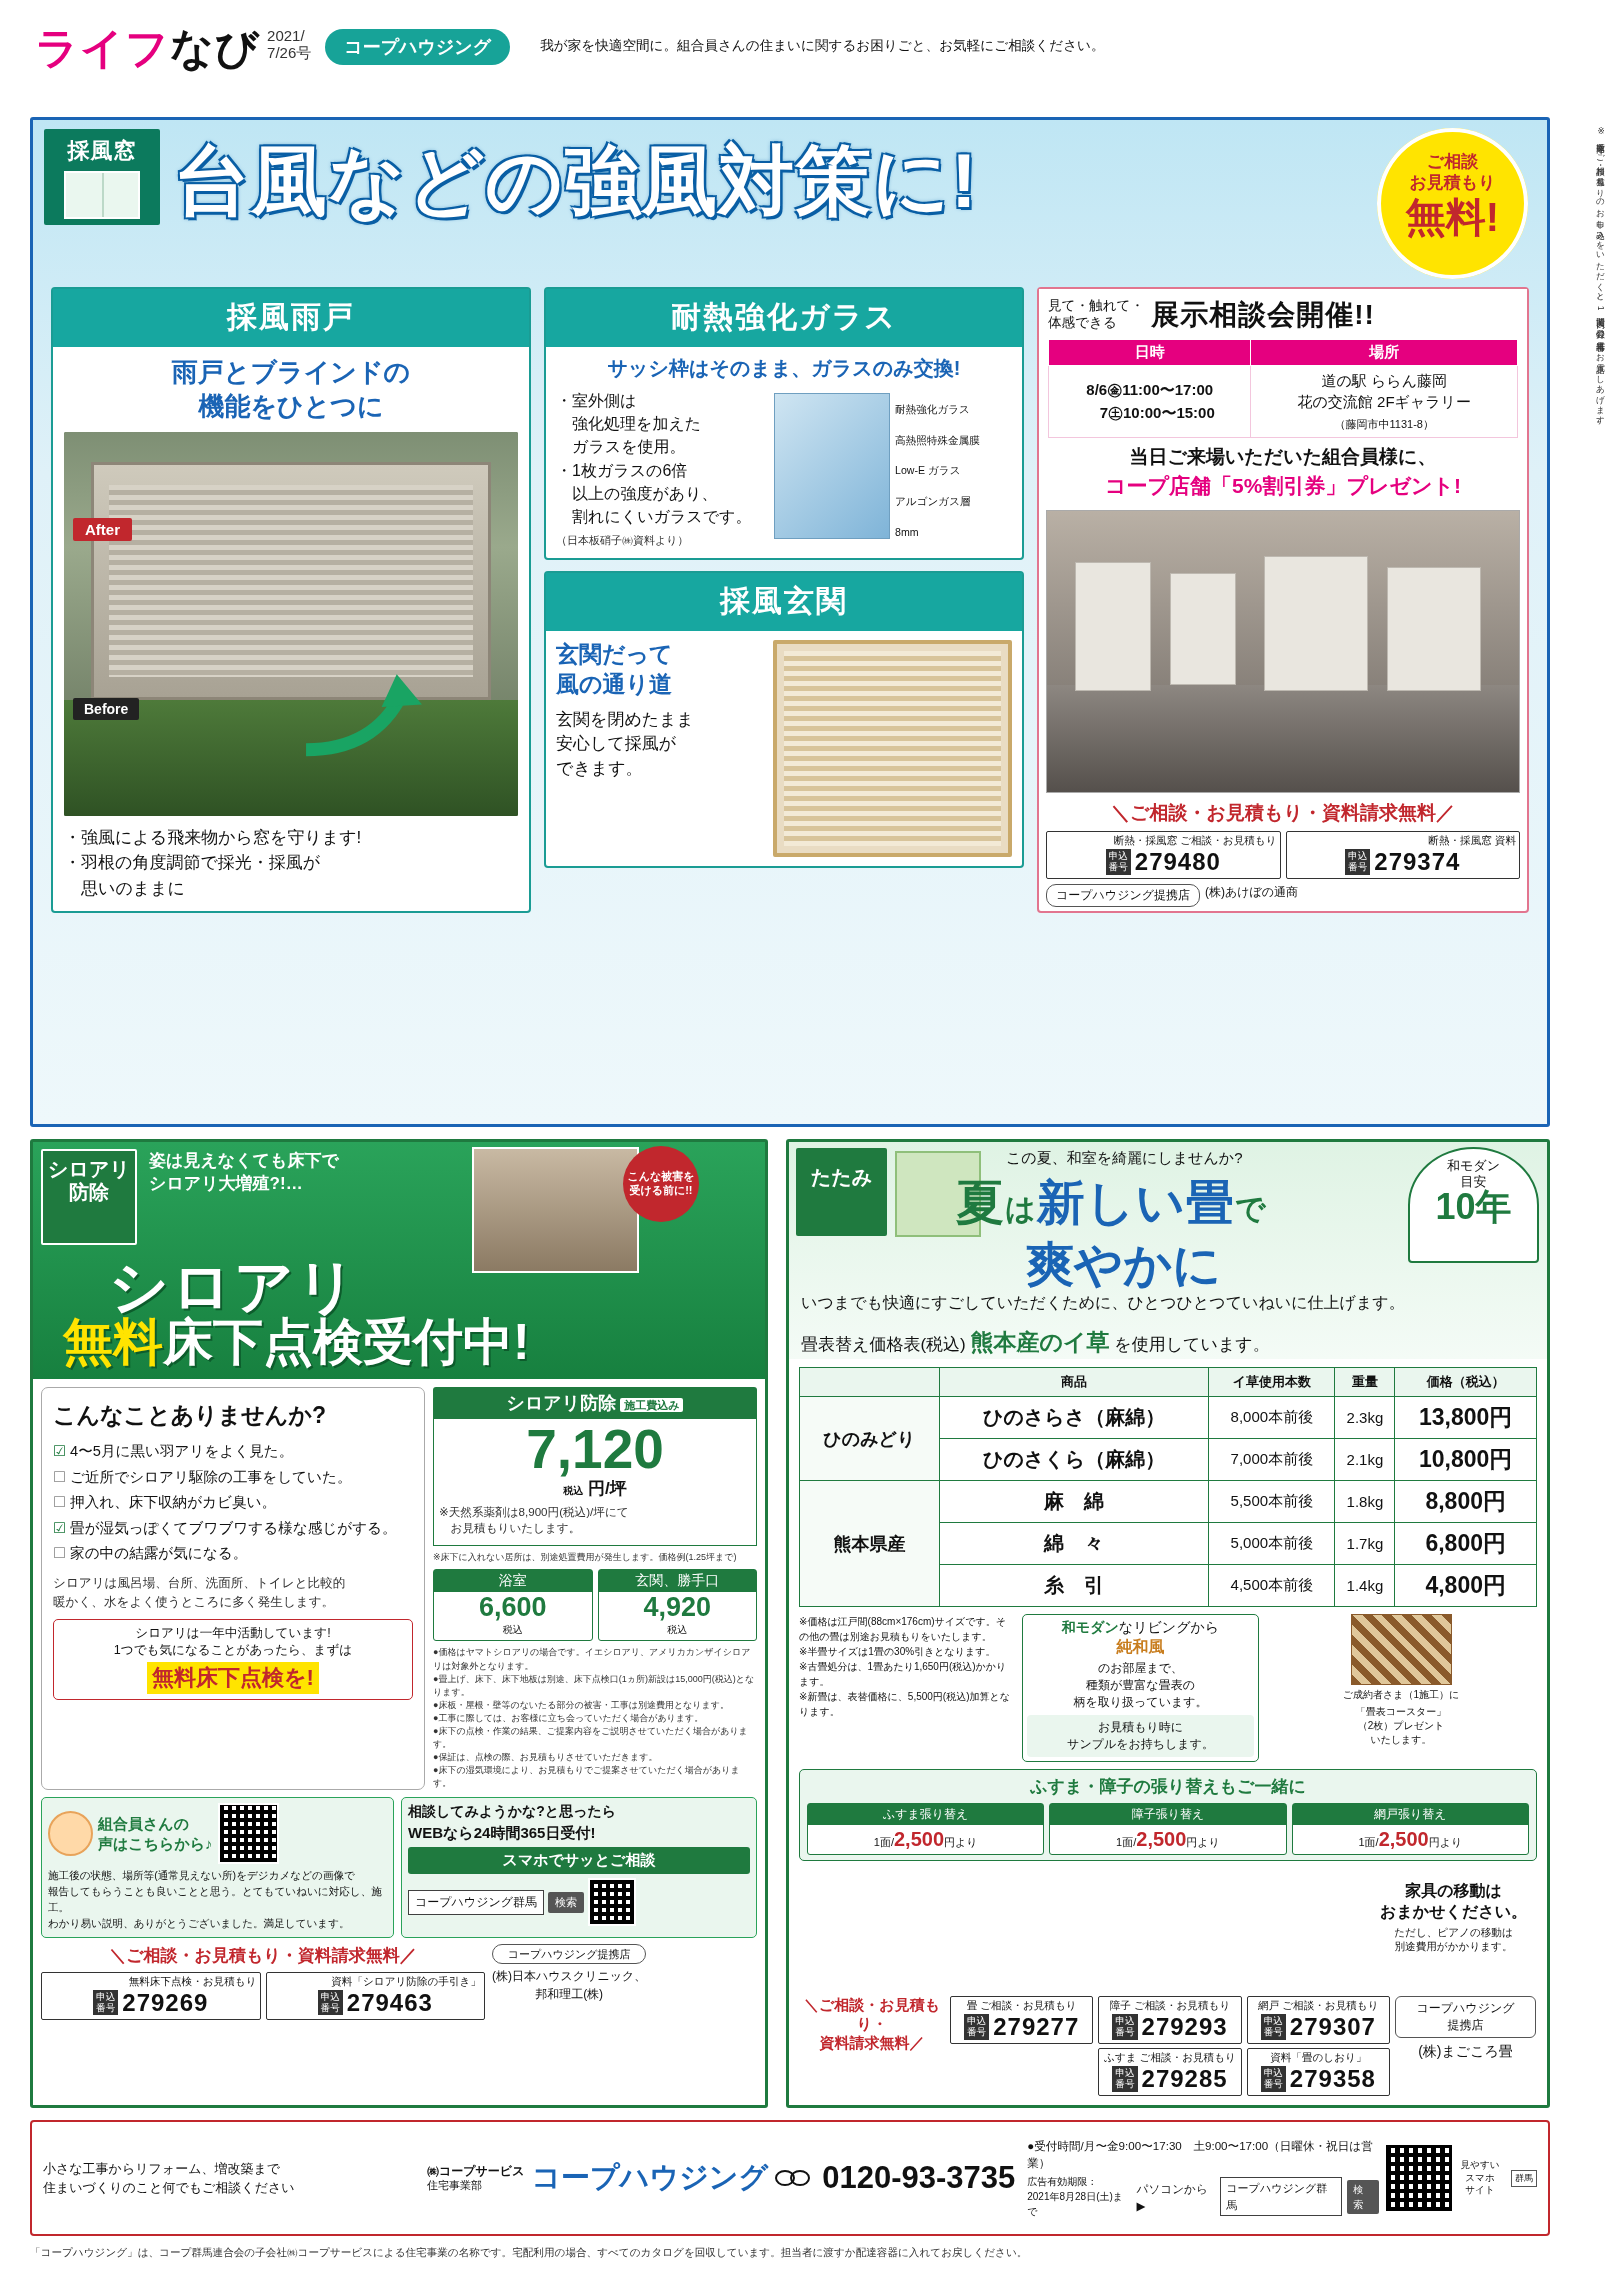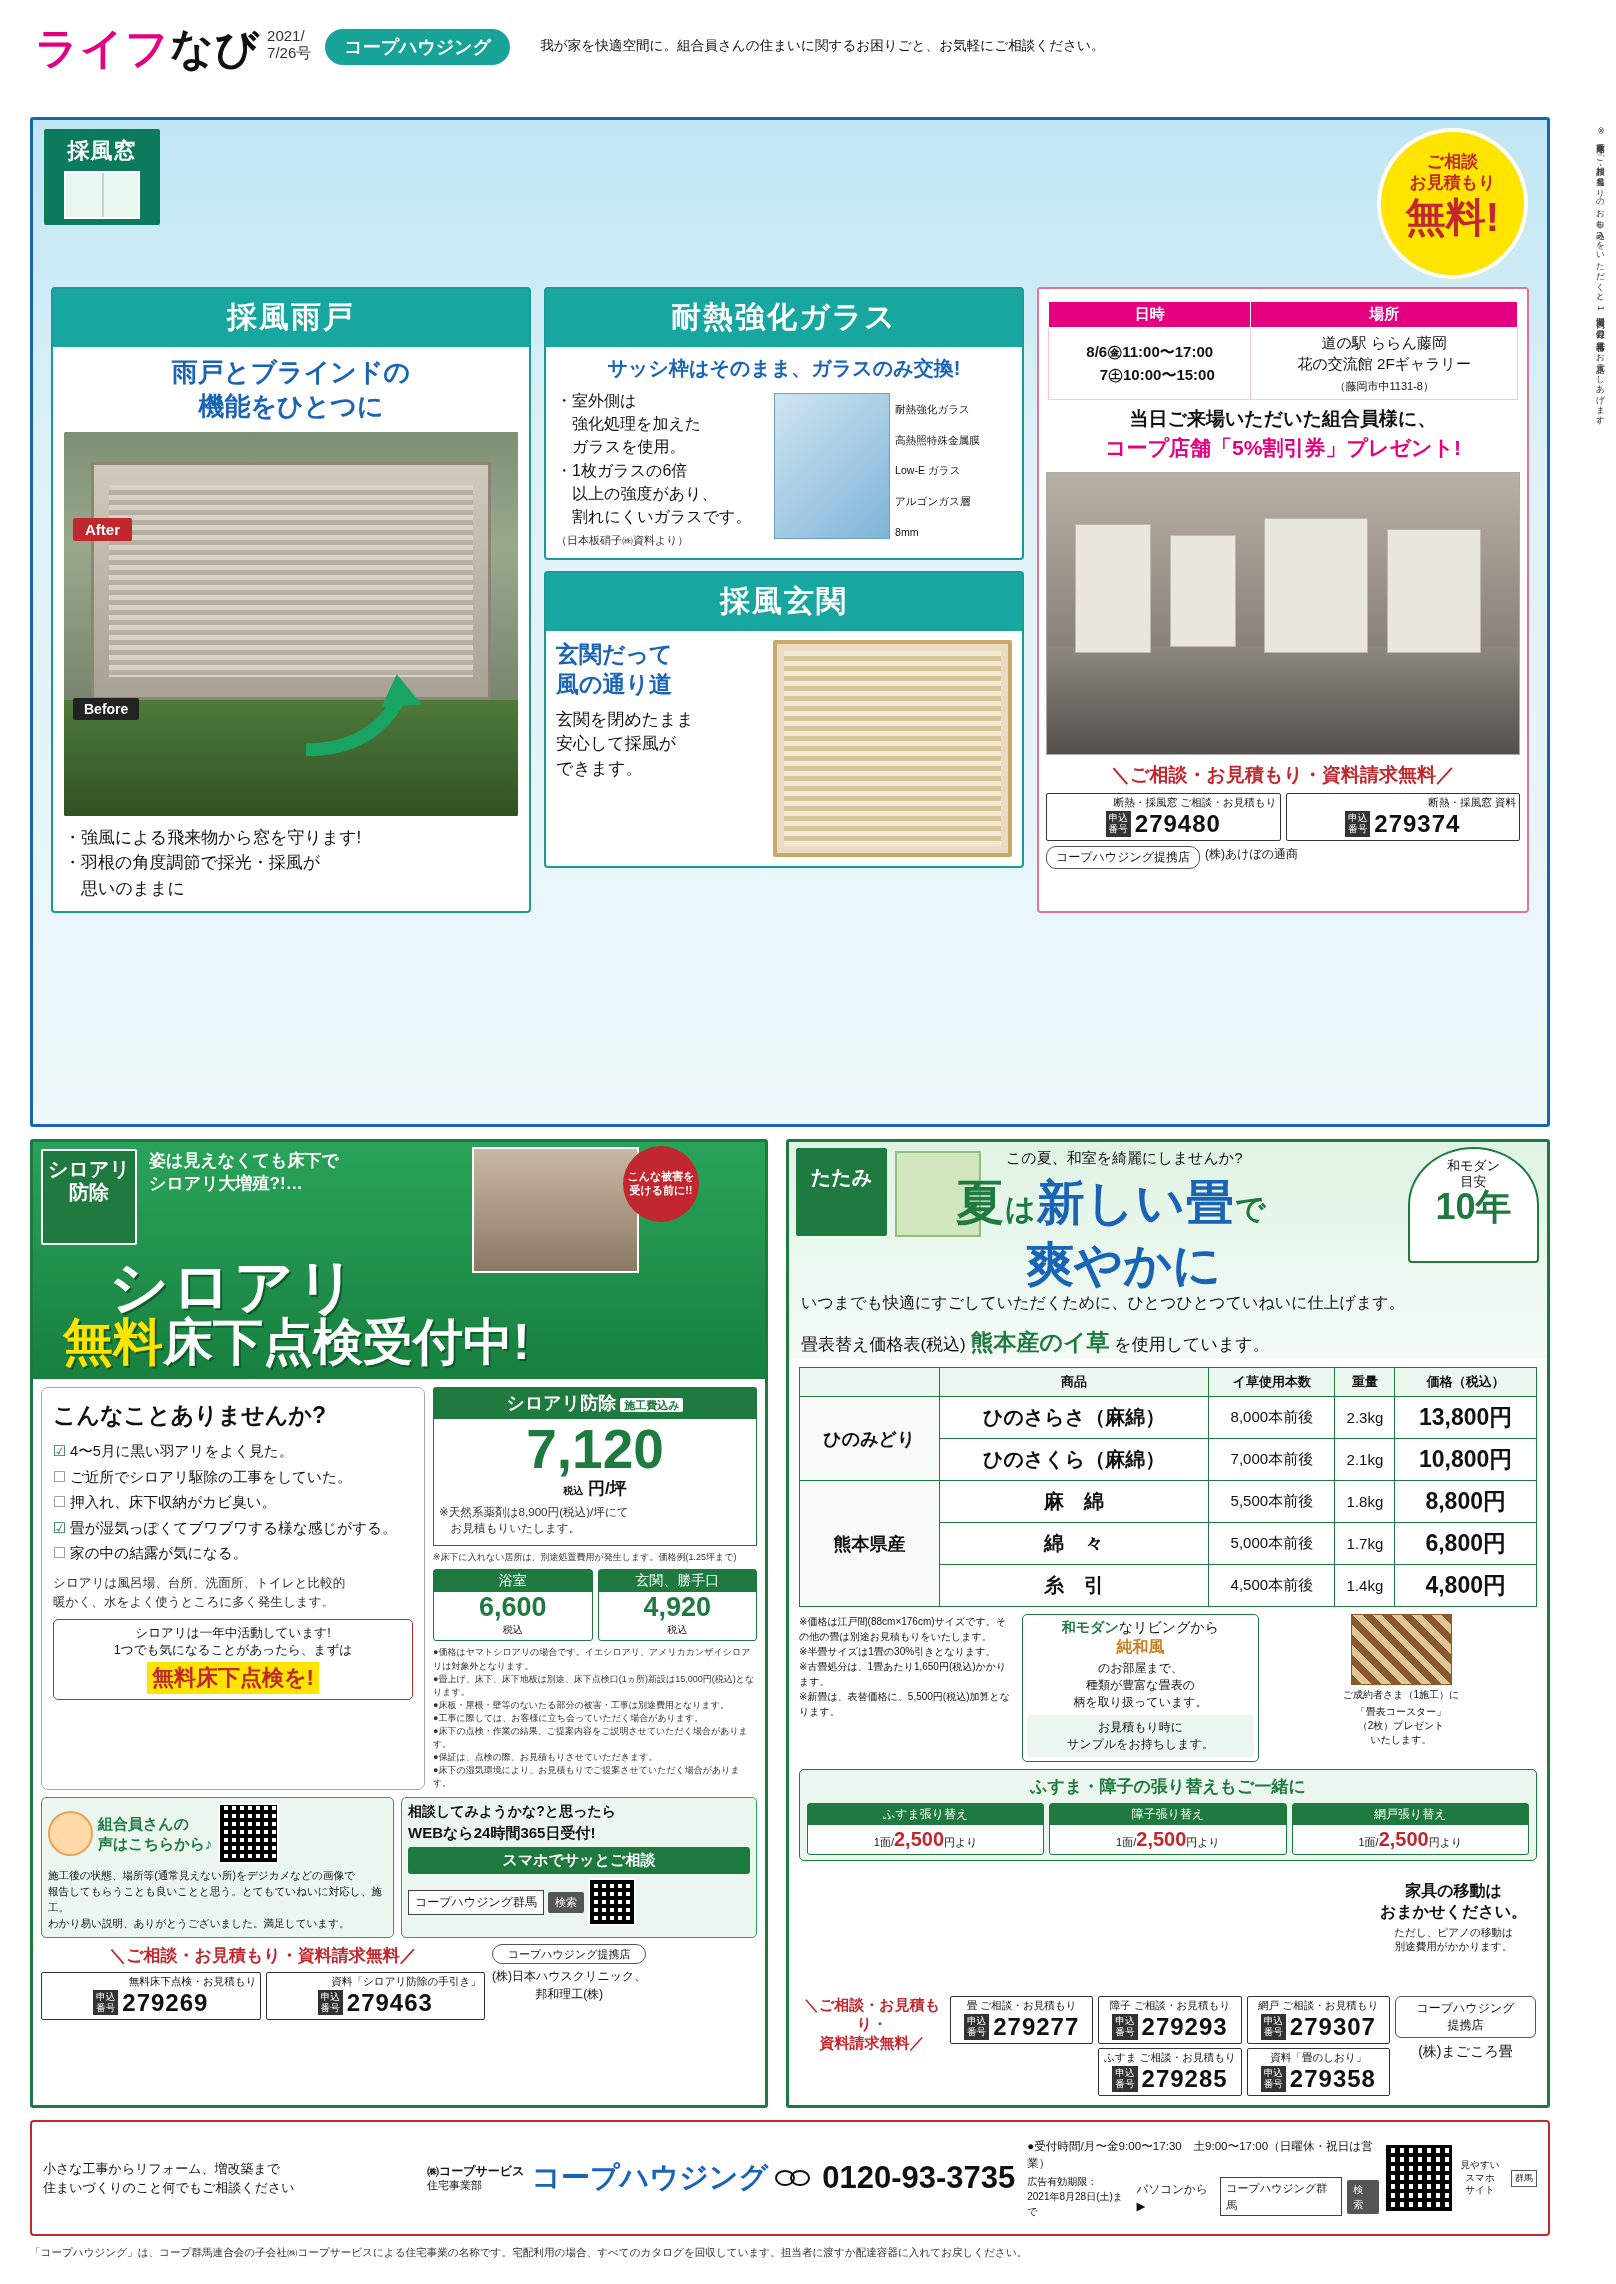--- a/index.html
+++ b/index.html
@@ -282,20 +282,21 @@
     <div class="header-note">我が家を快適空間に。組合員さんの住まいに関するお困りごと、お気軽にご相談ください。</div>
   </div>
   <div class="side-note">※申込順序でご相談・お見積もりのお申し込みをいただくと、1週間以内で登録の電話番号にお電話さしあげます。</div>
 
   <div class="block1">
     <div class="b1-title-wrap">
       <div class="tag-green">
         <div class="t">採風窓</div>
         <div class="win"></div>
       </div>
+      <div class="b1-headline">台風などの強風対策に!</div>
       <div class="free-badge">
         <div class="l1" style="white-space:pre-line">ご相談
 お見積もり</div>
         <div class="l2">無料!</div>
       </div>
     </div>
 
     <div class="b1-cards">
 
       <div>
@@ -364,20 +365,25 @@
 安心して採風が
 できます。</div>
             </div>
             <div class="hall-door"></div>
           </div>
         </div>
       </div>
 
       <div class="card c3">
         <div class="event-head">
+          <div class="event-title-row">
+            <div class="ev-small" style="white-space:pre-line">見て・触れて・
+体感できる</div>
+            <div class="ev-big">展示相談会開催!!</div>
+          </div>
           <table class="ev-table">
             <tbody>
                 <tr>
               <th>日時</th>
               <th>場所</th>
             </tr>
             <tr>
               <td class="ev-dates" style="white-space:pre-line">8/6㊎11:00〜17:00
 　7㊏10:00〜15:00</td>
               <td class="ev-place">

